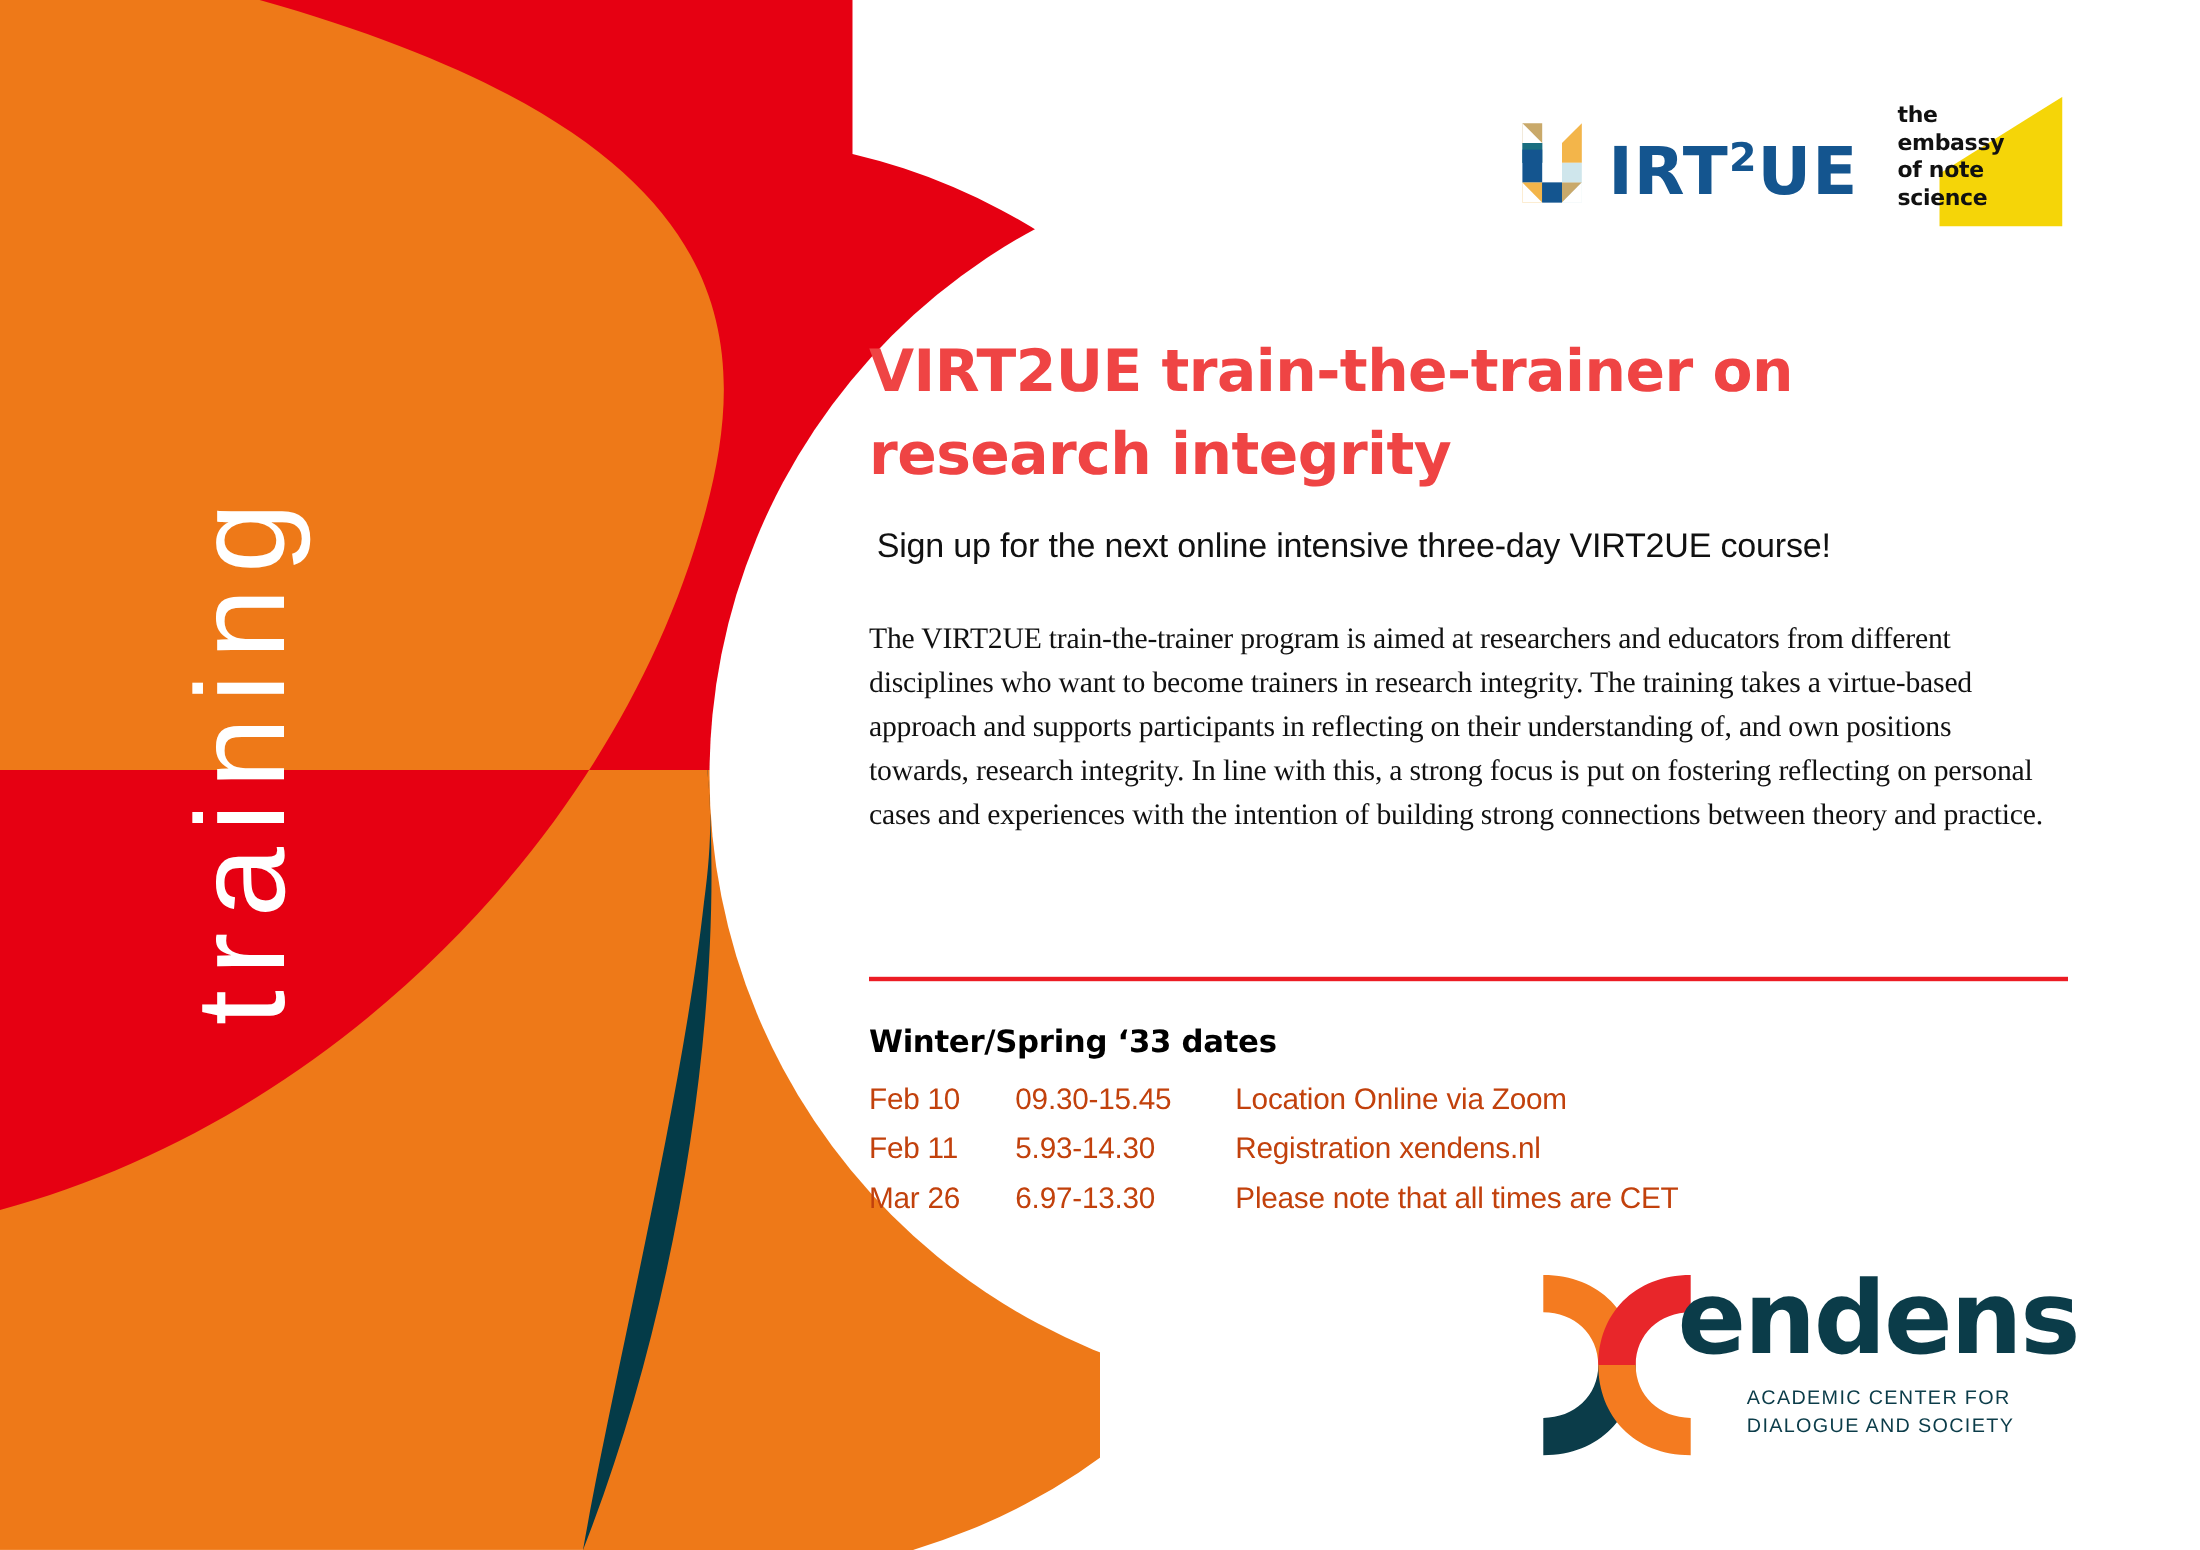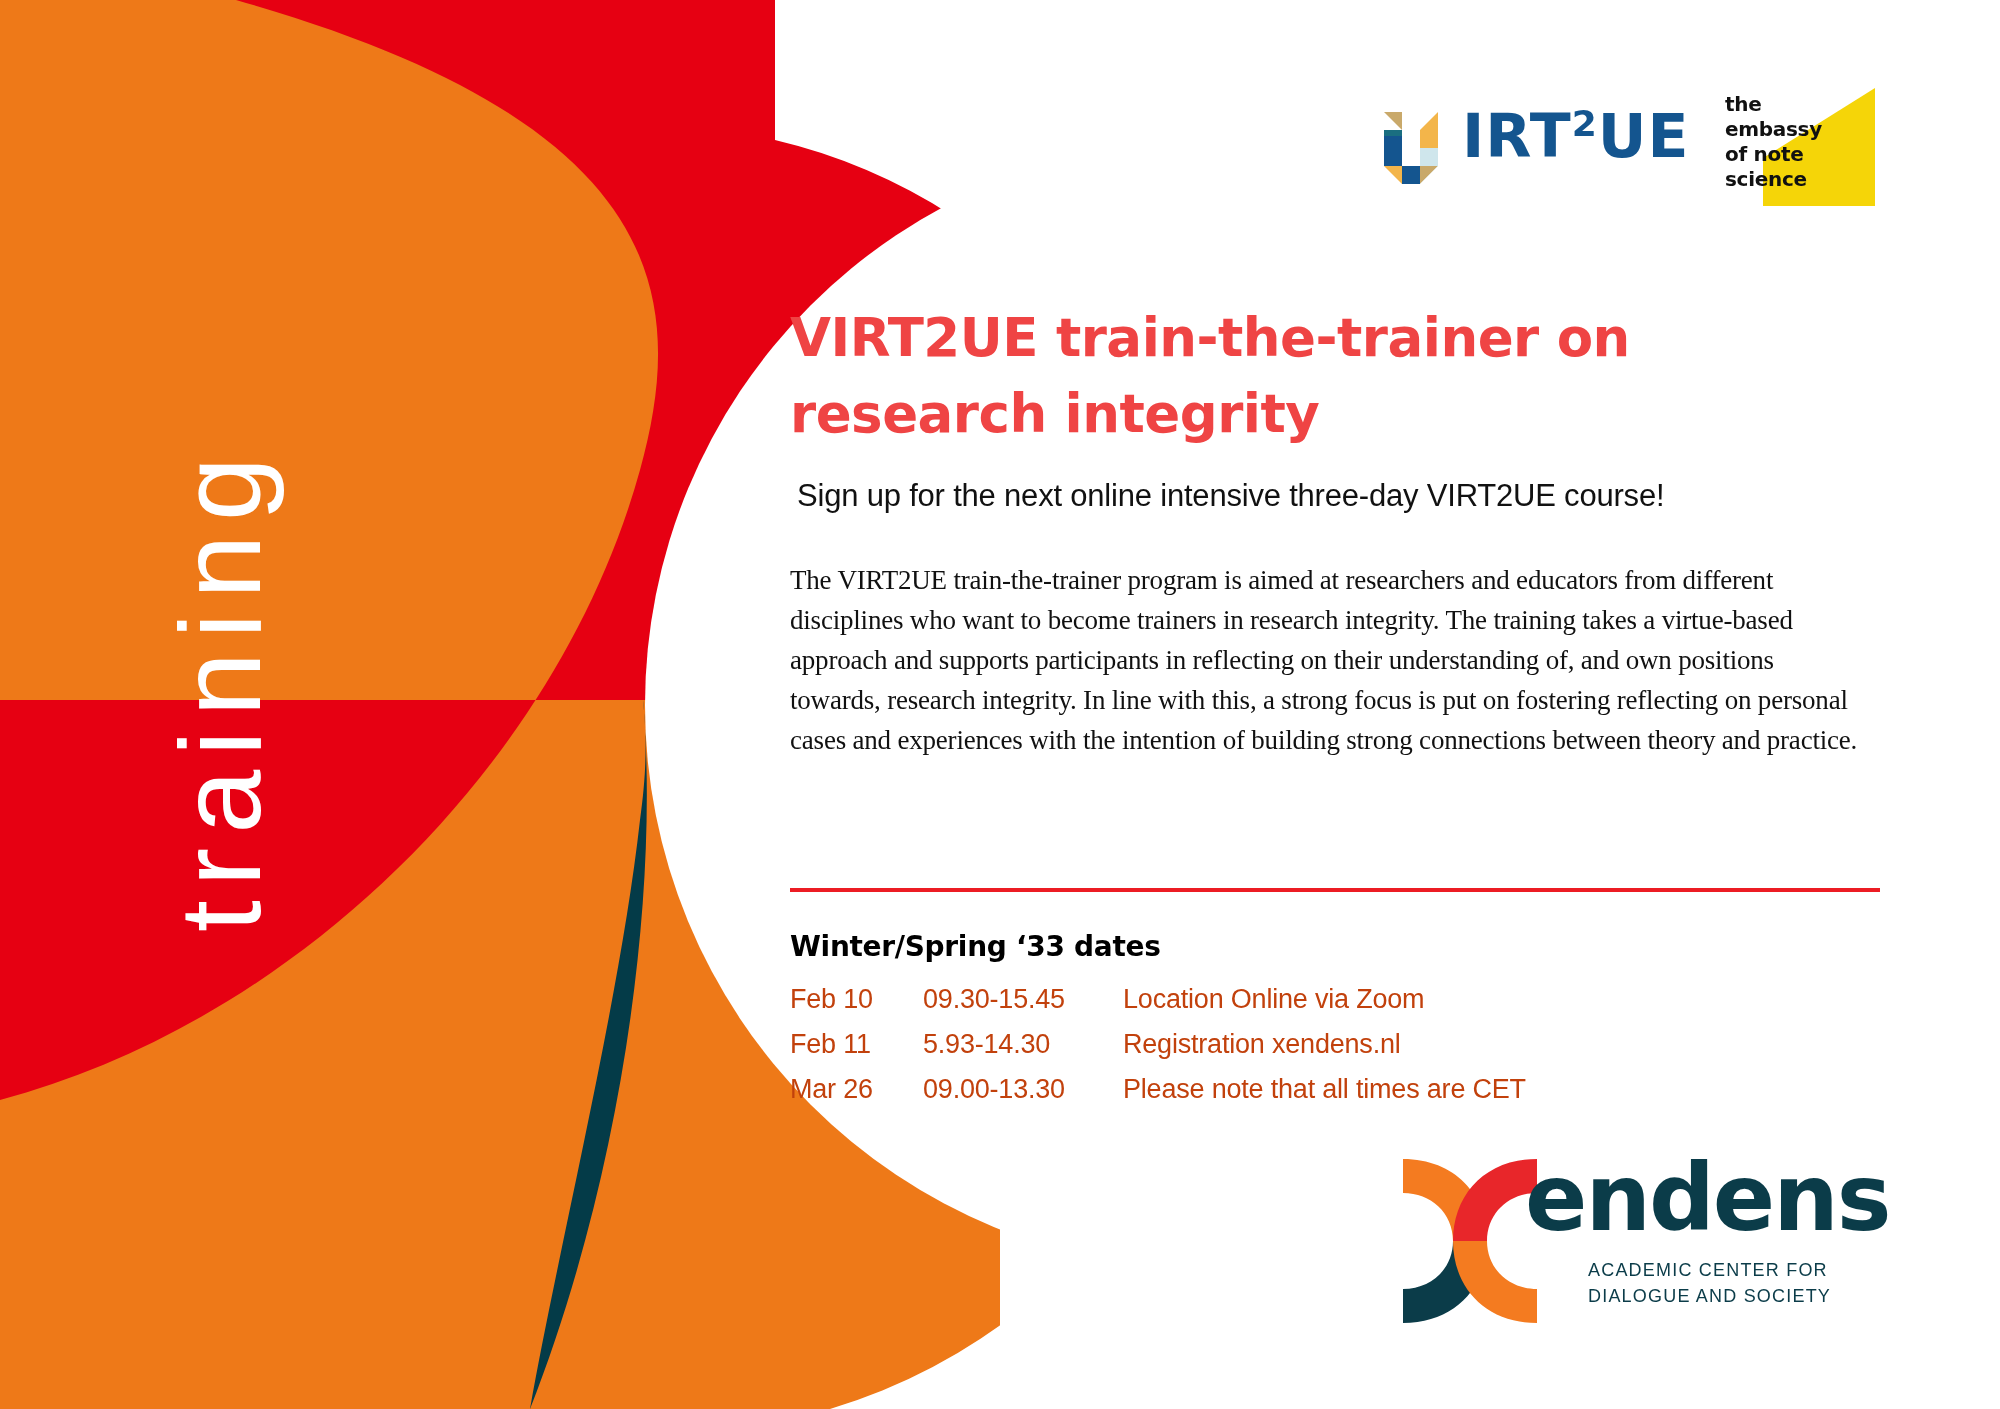--- a/index.html
+++ b/index.html
@@ -6,21 +6,21 @@
   body{width:2000px;height:1409px;overflow:hidden;font-family:"Liberation Sans",sans-serif;}
 
   #poster{position:relative;width:2000px;height:1409px;background:#ffffff;overflow:hidden;}
 
   
   .deco{position:absolute;left:0;top:0;width:2000px;height:1409px;}
 
   
   .logos{position:absolute;top:88px;left:1380px;width:520px;height:120px;}
 
-  .virt2ue{position:absolute;left:0;top:18px;display:flex;align-items:flex-start;gap:10px;}
+  .virt2ue{position:absolute;left:0;top:18px;display:flex;align-items:flex-end;gap:10px;}
   .virt2ue-mark{width:72px;height:80px;}
   .virt2ue-word{font-family:"DejaVu Sans",sans-serif;font-weight:bold;font-size:60px;letter-spacing:1px;color:#14558f;line-height:1;}
   .virt2ue-word sup{font-size:36px;vertical-align:super;line-height:0;}
 
   .embassy{position:absolute;left:345px;top:0px;width:150px;height:118px;}
   .embassy-yellow{position:absolute;right:0;top:0;width:112px;height:118px;}
   .embassy-text{position:absolute;left:0;top:4px;font-family:"DejaVu Sans",sans-serif;font-weight:bold;font-size:20px;line-height:25px;color:#111;letter-spacing:-0.3px;}
 
   
   .content{position:absolute;left:790px;top:300px;width:1100px;}
@@ -153,21 +153,21 @@
       </div>
 
       <div class="date-row">
         <div class="c-date">Feb 11</div>
         <div class="c-time">5.93-14.30</div>
         <div class="c-note">Registration xendens.nl</div>
       </div>
 
       <div class="date-row">
         <div class="c-date">Mar 26</div>
-        <div class="c-time">09.00-13.30</div>
+        <div class="c-time">6.97-13.30</div>
         <div class="c-note">Please note that all times are CET</div>
       </div>
     </div>
   </div>
 
   <div class="xendens">
     <svg width="150" height="180" viewBox="0 0 150 180" style="position:absolute;left:0;top:6px;">
 
       <path d="M 8 8 C 60 8 92 44 92 90 L 58 90 C 58 62 36 42 8 42 Z" fill="#F47B20"></path>
 

